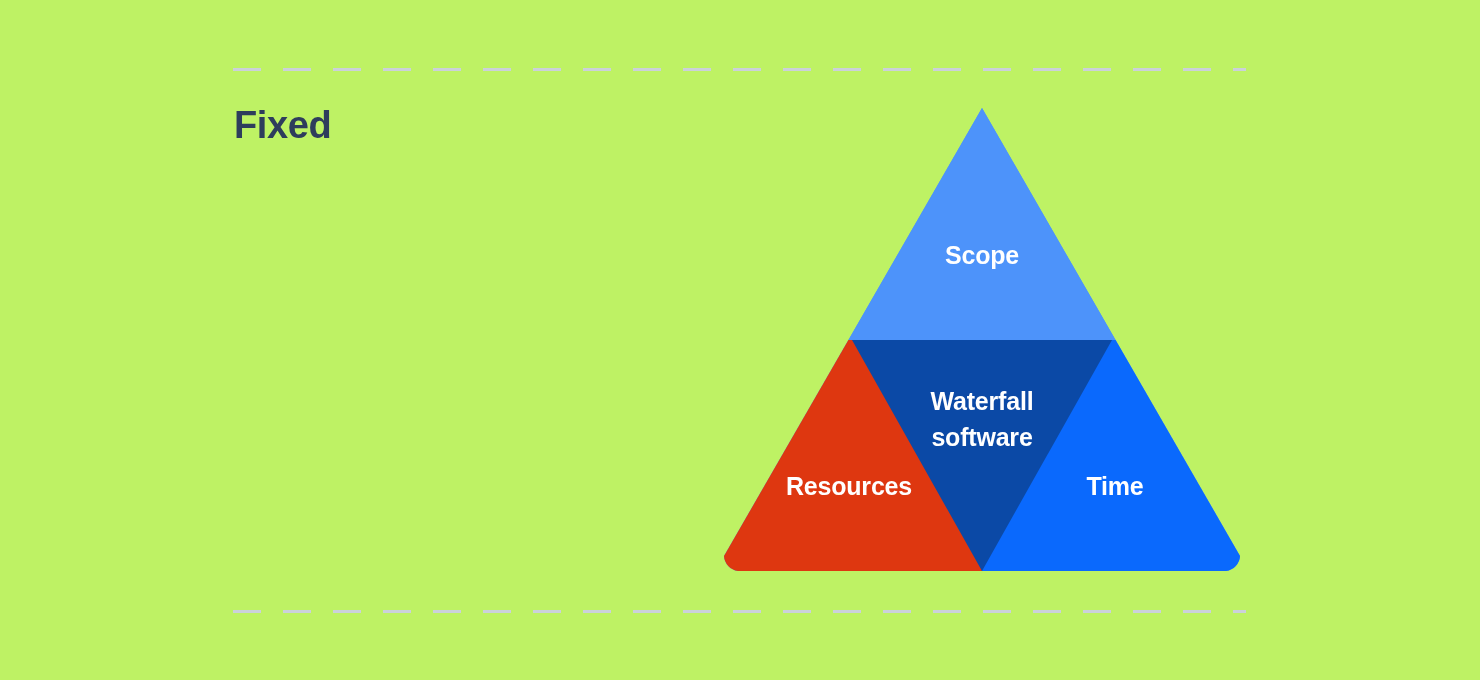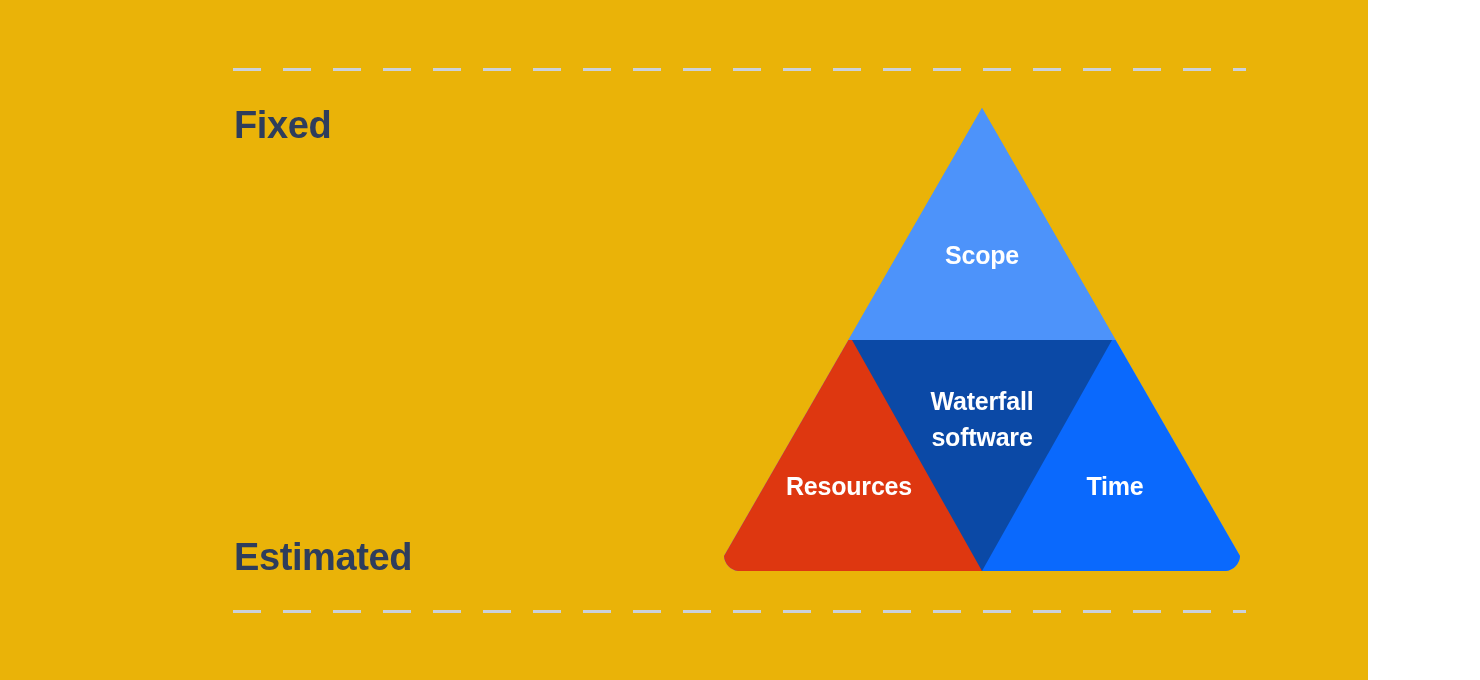--- a/index.html
+++ b/index.html
@@ -9,23 +9,23 @@
   body {
     width: 1480px;
     height: 680px;
     background: #ffffff;
     font-family: "Liberation Sans", sans-serif;
     overflow: hidden;
   }
 
   #stage {
     position: relative;
-    width: 1368px;
+    width: 1480px;
     height: 680px;
-    background: #eab308;
+    background: #bef264;
   }
 
   
   .guide-rule {
     position: absolute;
     left: 233px;
     width: 1013px;
     height: 3px;
     background-image: repeating-linear-gradient(
       to right,
@@ -116,17 +116,16 @@
       <text class="seg-text" x="270" y="302">Waterfall</text>
 
       <text class="seg-text" x="270" y="338">software</text>
 
       <text class="seg-text" x="137" y="387">Resources</text>
 
       <text class="seg-text" x="403" y="387">Time</text>
     </svg>
   </div>
 
-  <div id="label-estimated" class="axis-label">Estimated</div>
 
   <div id="guide-bottom" class="guide-rule"></div>
 
 </div>
 
 </body></html>

